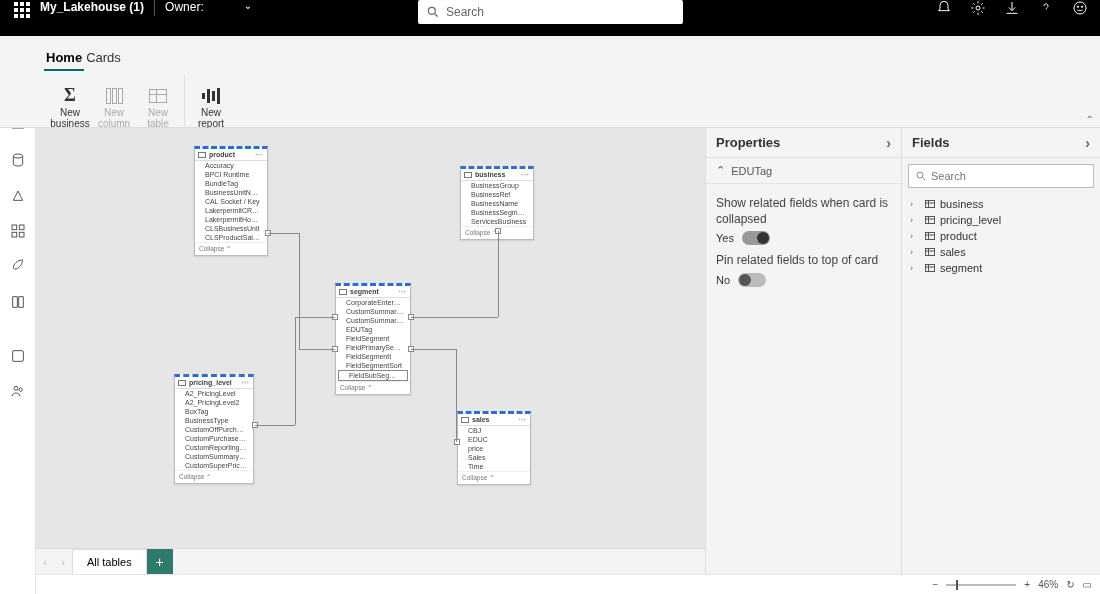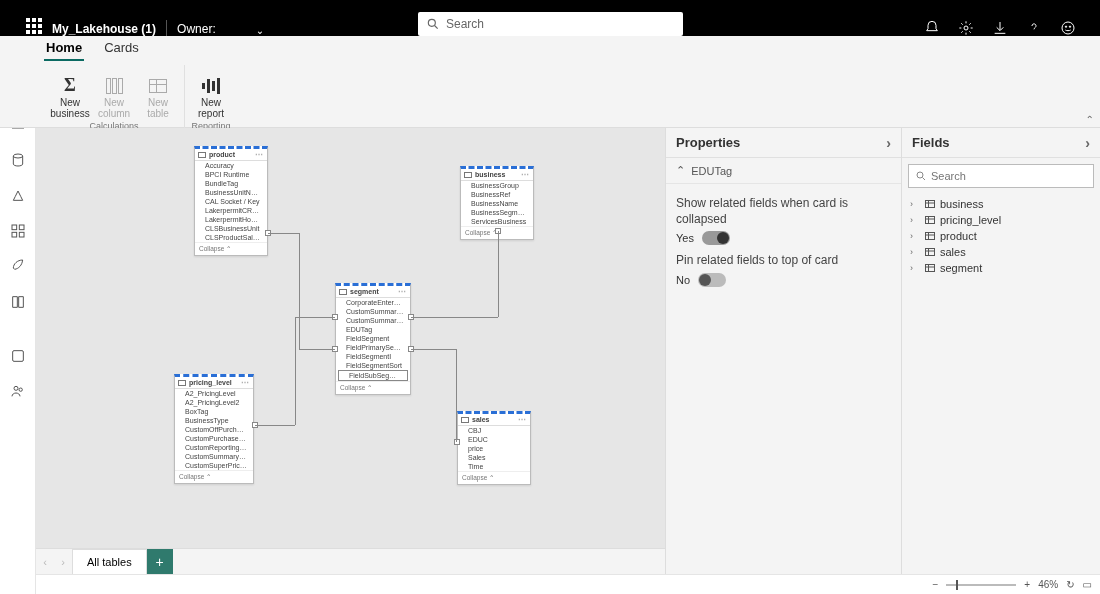--- a/index.html
+++ b/index.html
@@ -1,34 +1,34 @@
 <!DOCTYPE html>
 <html><head>
 <meta charset="utf-8">
 <style>
   * { box-sizing: border-box; margin: 0; padding: 0; font-family: "Segoe UI", Arial, sans-serif; }
   html, body { width: 1100px; height: 594px; overflow: hidden; background: #fff; }
 
   
-  .topbar { height: 36px; background: #000; color: #fff; display: flex; align-items: flex-end; padding: 0 24px; font-size: 12px; }
+  .topbar { height: 36px; background: #000; color: #fff; display: flex; align-items: flex-start; padding: 0 12px; font-size: 12px; }
   .topbar .waffle { width: 20px; height: 20px; display: flex; flex-wrap: wrap; gap: 2px; padding: 2px; margin-right: 8px; cursor: pointer; }
   .topbar .waffle span { width: 4px; height: 4px; background: #fff; }
   .topbar .title { font-weight: 600; }
   .topbar .divider { width: 1px; height: 16px; background: #555; margin: 0 10px; }
   .topbar .owner { display: flex; align-items: center; gap: 8px; }
   .topbar .chev { font-size: 10px; margin-left: 40px; cursor: pointer; }
   .topbar .search { margin-left: auto; margin-right: auto; width: 265px; height: 24px; background: #fff; border-radius: 2px; display: flex; align-items: center; padding: 0 8px; color: #666; font-size: 12px; position: absolute; left: 418px; }
   .topbar .search svg { width: 14px; height: 14px; margin-right: 6px; }
   .topbar .icons { margin-left: auto; display: flex; gap: 18px; align-items: center; }
   .topbar .icons .ic { width: 16px; height: 16px; display: flex; align-items: center; justify-content: center; cursor: pointer; color: #fff; }
   .topbar .icons svg { width: 16px; height: 16px; stroke: #fff; fill: none; stroke-width: 1.5; }
 
   
   .ribbon { height: 92px; background: #f4f4f4; border-bottom: 1px solid #ddd; display: flex; flex-direction: column; position: relative; }
-  .ribbon .tabs { display: flex; gap: 18px; padding: 0 12px 0 44px; font-size: 13px; }
+  .ribbon .tabs { display: flex; padding: 10px 12px 0 44px; font-size: 13px; }
   .ribbon .tabs .tab { padding: 4px 2px; cursor: pointer; color: #333;}
   .ribbon .tabs .tab.active { font-weight: 600; border-bottom: 2px solid #0b6a62; color: #000;}
   .ribbon .groups { display: flex; padding: 4px 12px 0 44px; }
   .ribbon .group { display: flex; flex-direction: column; align-items: center; border-right: 1px solid #e0e0e0; padding: 0 4px; }
   .ribbon .group:last-child { border-right: none; }
   .ribbon .btns { display: flex; }
   .ribbon .rbtn { display: flex; flex-direction: column; align-items: center; justify-content: flex-end; width: 44px; height: 54px; font-size: 10px; color: #333; text-align: center; line-height: 1.1; cursor: pointer; }
   .ribbon .rbtn.disabled { color: #aaa; }
   .ribbon .rbtn .ric { height: 22px; display: flex; align-items: center; justify-content: center; }
   .ribbon .grplabel { font-size: 9px; color: #777; margin-top: 2px; }
@@ -36,21 +36,21 @@
 
   
   .leftrail { position: absolute; left: 0; top: 36px; bottom: 0; width: 36px; background: #fff; border-right: 1px solid #e5e5e5; display: flex; flex-direction: column; align-items: center; padding-top: 8px; gap: 18px; }
   .leftrail .lic { width: 18px; height: 18px; cursor: pointer; color: #555; display:flex; align-items:center; justify-content:center;}
   .leftrail .lic svg { width: 16px; height: 16px; stroke: #555; fill: none; stroke-width: 1.5; }
   .leftrail .spacer { flex: 1; }
 
   
   .main { position: absolute; left: 36px; top: 128px; right: 0; bottom: 20px; display: flex; }
   .canvas { flex: 1; background: #e6e6e6; position: relative; overflow: hidden; border-right: 1px solid #ddd; }
-  .propbar { width: 236px; background: #f4f4f4; border-right: 1px solid #ddd; display: flex; flex-direction: column; font-size: 11px; color: #333;}
+  .propbar { width: 196px; background: #f4f4f4; border-right: 1px solid #ddd; display: flex; flex-direction: column; font-size: 11px; color: #333;}
   .fieldbar { width: 198px; background: #f4f4f4; display: flex; flex-direction: column; font-size: 11px; color: #333;}
   .panehdr { height: 30px; display: flex; align-items: center; padding: 0 10px; font-weight: 600; font-size: 13px; border-bottom: 1px solid #e0e0e0; justify-content: space-between;}
   .panehdr .chevr { font-size: 14px; color: #666; cursor: pointer; }
 
   .propbar .section { padding: 8px 10px; }
   .propbar .cardsh { display: flex; align-items: center; gap: 6px; font-size: 11px; color: #555; padding: 6px 10px; border-bottom: 1px solid #e5e5e5; cursor: pointer;}
   .propbar .label { font-size: 12px; color: #444; margin-top: 4px; line-height: 1.3;}
   .propbar .togrow { display: flex; align-items: center; gap: 8px; margin-top: 4px; margin-bottom: 8px;}
   .toggle { width: 28px; height: 14px; border-radius: 7px; background: #bbb; position: relative; cursor: pointer;}
   .toggle .knob { width: 12px; height: 12px; border-radius: 50%; background: #333; position: absolute; top: 1px; left: 1px; }

